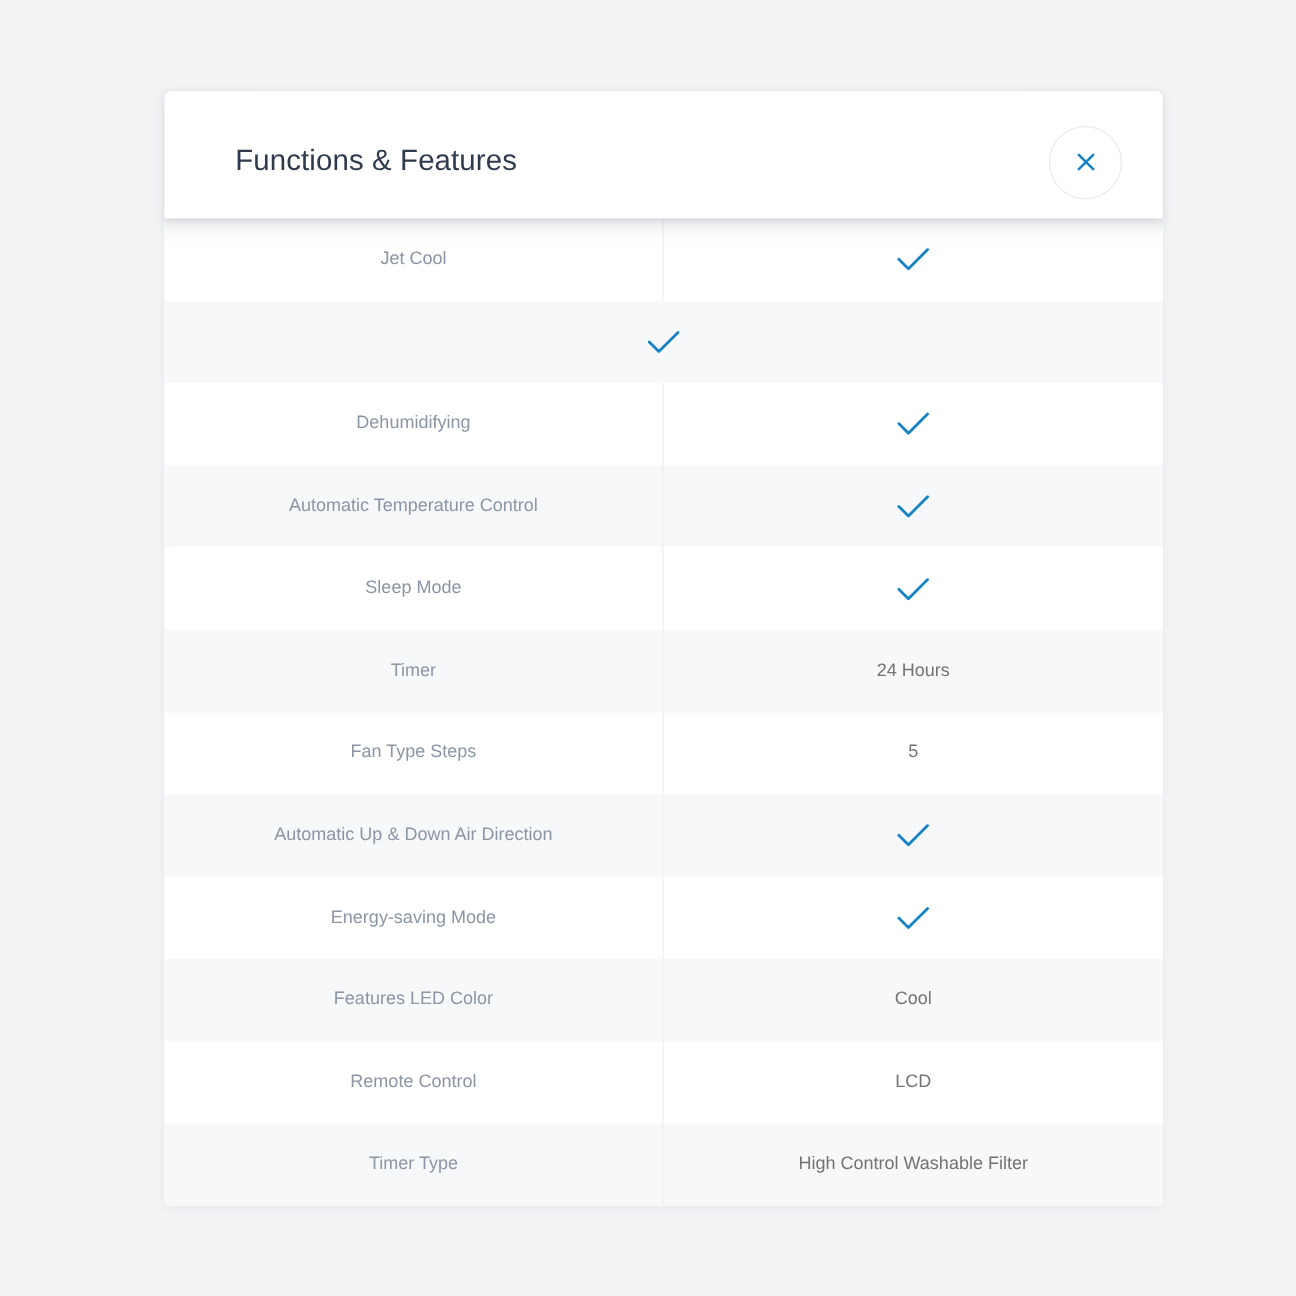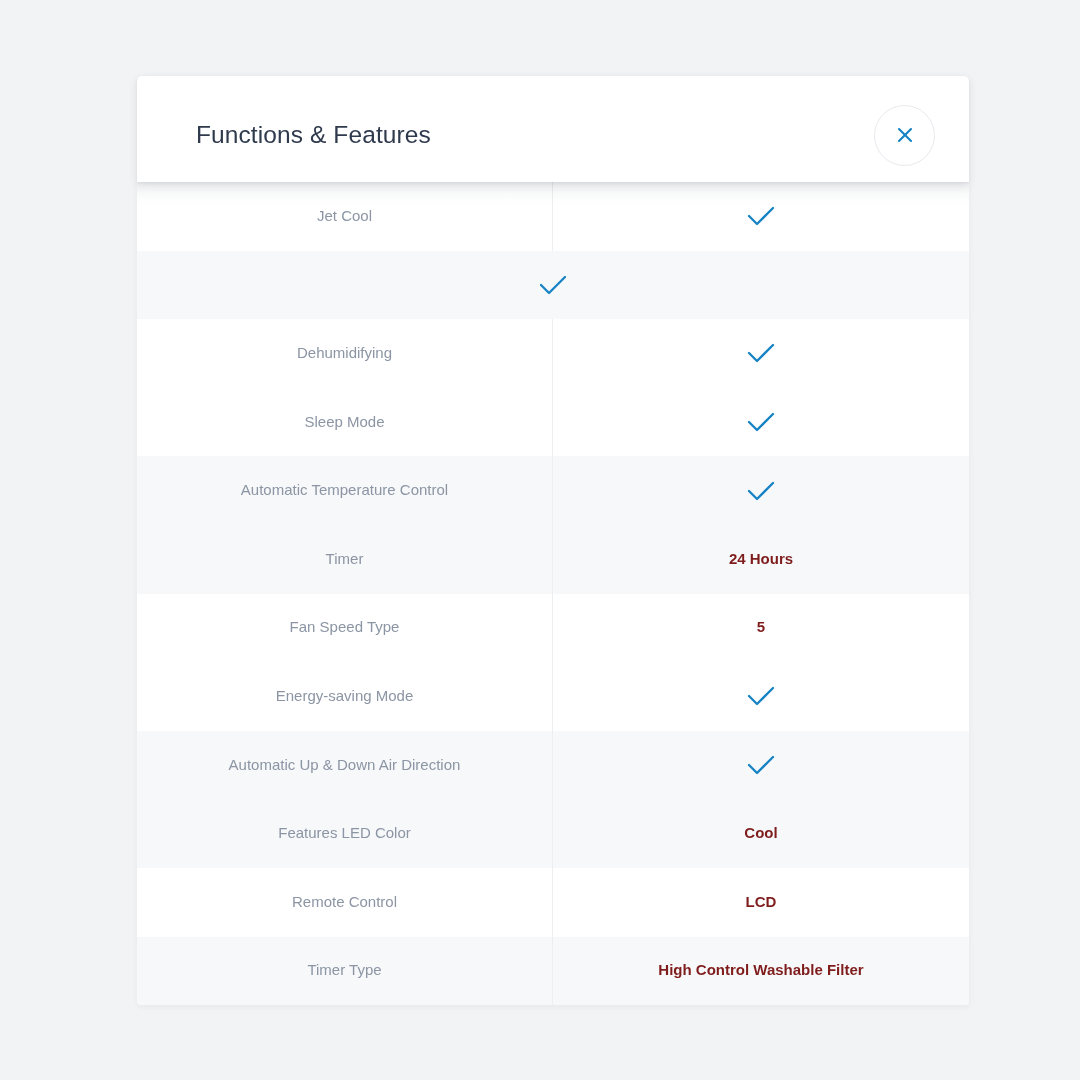--- a/index.html
+++ b/index.html
@@ -111,22 +111,21 @@
     width: 416px;
     flex: 0 0 416px;
     font-size: 15px;
     color: #8b95a4;
     border-right: 1px solid #eceef1;
   }
 
   .spec-value {
     flex: 1 1 auto;
     font-size: 15px;
-    color: #7f1d1d;
-    font-weight: bold;
+    color: #737373;
   }
 
   .check-icon { display: block; }
 </style>
 </head>
 <body>
 
 <div class="modal">
 
   <div class="modal-header">
@@ -167,60 +166,60 @@
       <div class="spec-row plain">
         <div class="spec-label">Dehumidifying</div>
         <div class="spec-value">
           <span>
             <svg class="check-icon" width="30" height="24" viewBox="0 0 30 24" fill="none" stroke="#1583c4" stroke-width="2.3" stroke-linecap="round" stroke-linejoin="round">
               <polyline points="3,12 11,20 27,4"></polyline>
             </svg>
           </span>
         </div>
       </div>
+      <div class="spec-row alt">
+        <div class="spec-label">Automatic Temperature Control</div>
+        <div class="spec-value">
+          <span>
+            <svg class="check-icon" width="30" height="24" viewBox="0 0 30 24" fill="none" stroke="#1583c4" stroke-width="2.3" stroke-linecap="round" stroke-linejoin="round">
+              <polyline points="3,12 11,20 27,4"></polyline>
+            </svg>
+          </span>
+        </div>
+      </div>
       <div class="spec-row plain">
         <div class="spec-label">Sleep Mode</div>
-        <div class="spec-value">
-          <span>
-            <svg class="check-icon" width="30" height="24" viewBox="0 0 30 24" fill="none" stroke="#1583c4" stroke-width="2.3" stroke-linecap="round" stroke-linejoin="round">
-              <polyline points="3,12 11,20 27,4"></polyline>
-            </svg>
-          </span>
-        </div>
-      </div>
-      <div class="spec-row alt">
-        <div class="spec-label">Automatic Temperature Control</div>
         <div class="spec-value">
           <span>
             <svg class="check-icon" width="30" height="24" viewBox="0 0 30 24" fill="none" stroke="#1583c4" stroke-width="2.3" stroke-linecap="round" stroke-linejoin="round">
               <polyline points="3,12 11,20 27,4"></polyline>
             </svg>
           </span>
         </div>
       </div>
       <div class="spec-row alt">
         <div class="spec-label">Timer</div>
         <div class="spec-value">24 Hours</div>
       </div>
       <div class="spec-row plain">
-        <div class="spec-label">Fan Speed Type</div>
+        <div class="spec-label">Fan Type Steps</div>
         <div class="spec-value">5</div>
       </div>
+      <div class="spec-row alt">
+        <div class="spec-label">Automatic Up &amp; Down Air Direction</div>
+        <div class="spec-value">
+          <span>
+            <svg class="check-icon" width="30" height="24" viewBox="0 0 30 24" fill="none" stroke="#1583c4" stroke-width="2.3" stroke-linecap="round" stroke-linejoin="round">
+              <polyline points="3,12 11,20 27,4"></polyline>
+            </svg>
+          </span>
+        </div>
+      </div>
       <div class="spec-row plain">
         <div class="spec-label">Energy-saving Mode</div>
-        <div class="spec-value">
-          <span>
-            <svg class="check-icon" width="30" height="24" viewBox="0 0 30 24" fill="none" stroke="#1583c4" stroke-width="2.3" stroke-linecap="round" stroke-linejoin="round">
-              <polyline points="3,12 11,20 27,4"></polyline>
-            </svg>
-          </span>
-        </div>
-      </div>
-      <div class="spec-row alt">
-        <div class="spec-label">Automatic Up &amp; Down Air Direction</div>
         <div class="spec-value">
           <span>
             <svg class="check-icon" width="30" height="24" viewBox="0 0 30 24" fill="none" stroke="#1583c4" stroke-width="2.3" stroke-linecap="round" stroke-linejoin="round">
               <polyline points="3,12 11,20 27,4"></polyline>
             </svg>
           </span>
         </div>
       </div>
       <div class="spec-row alt">
         <div class="spec-label">Features LED Color</div>

